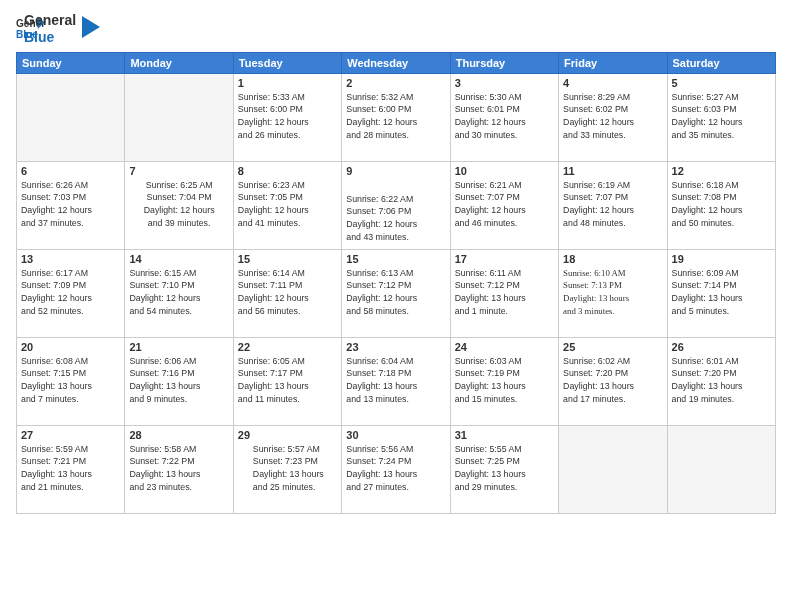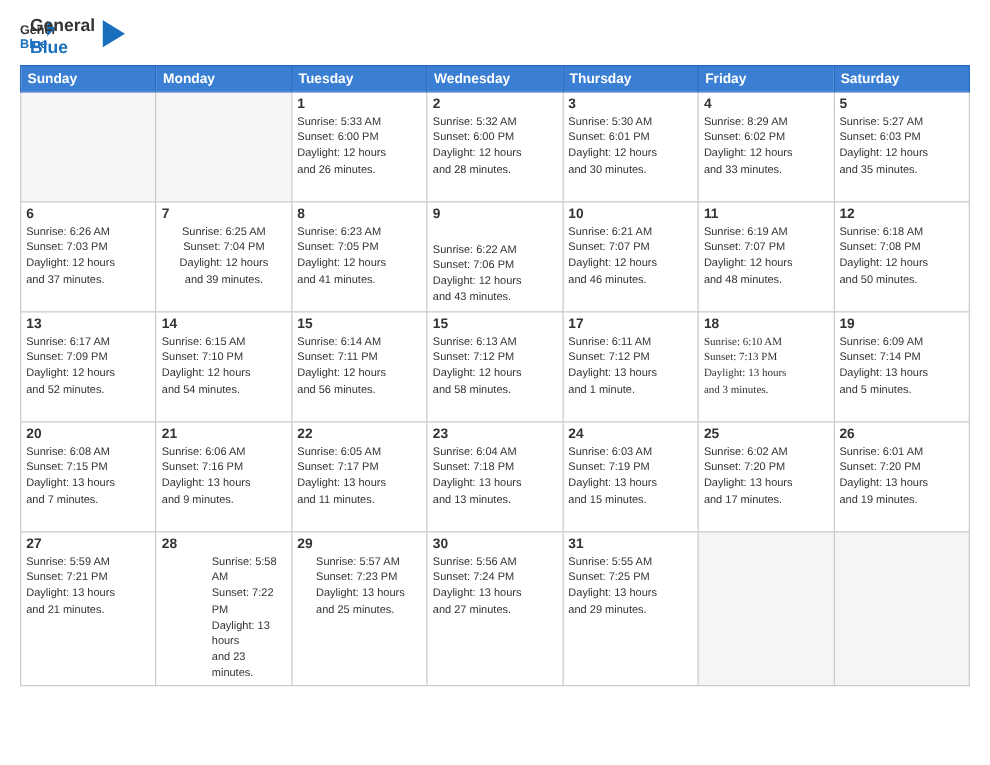--- a/index.html
+++ b/index.html
@@ -318,21 +318,21 @@
         <tr class="week-row">
           <td>
             <span class="day-num">27</span>
             <div class="day-info" style="white-space: pre-line;">Sunrise: 5:59 AM
 Sunset: 7:21 PM
 Daylight: 13 hours
 and 21 minutes.</div>
           </td>
           <td>
             <span class="day-num">28</span>
-            <div class="day-info" style="white-space: pre-line; margin-left: 40px;">Sunrise: 5:58 AM
+            <div class="day-info" style="white-space: pre-line;">Sunrise: 5:58 AM
 Sunset: 7:22 PM
 Daylight: 13 hours
 and 23 minutes.</div>
           </td>
           <td>
             <span class="day-num">29</span>
             <div class="day-info" style="white-space: pre-line; margin-left: 15px;">Sunrise: 5:57 AM
 Sunset: 7:23 PM
 Daylight: 13 hours
 and 25 minutes.</div>

